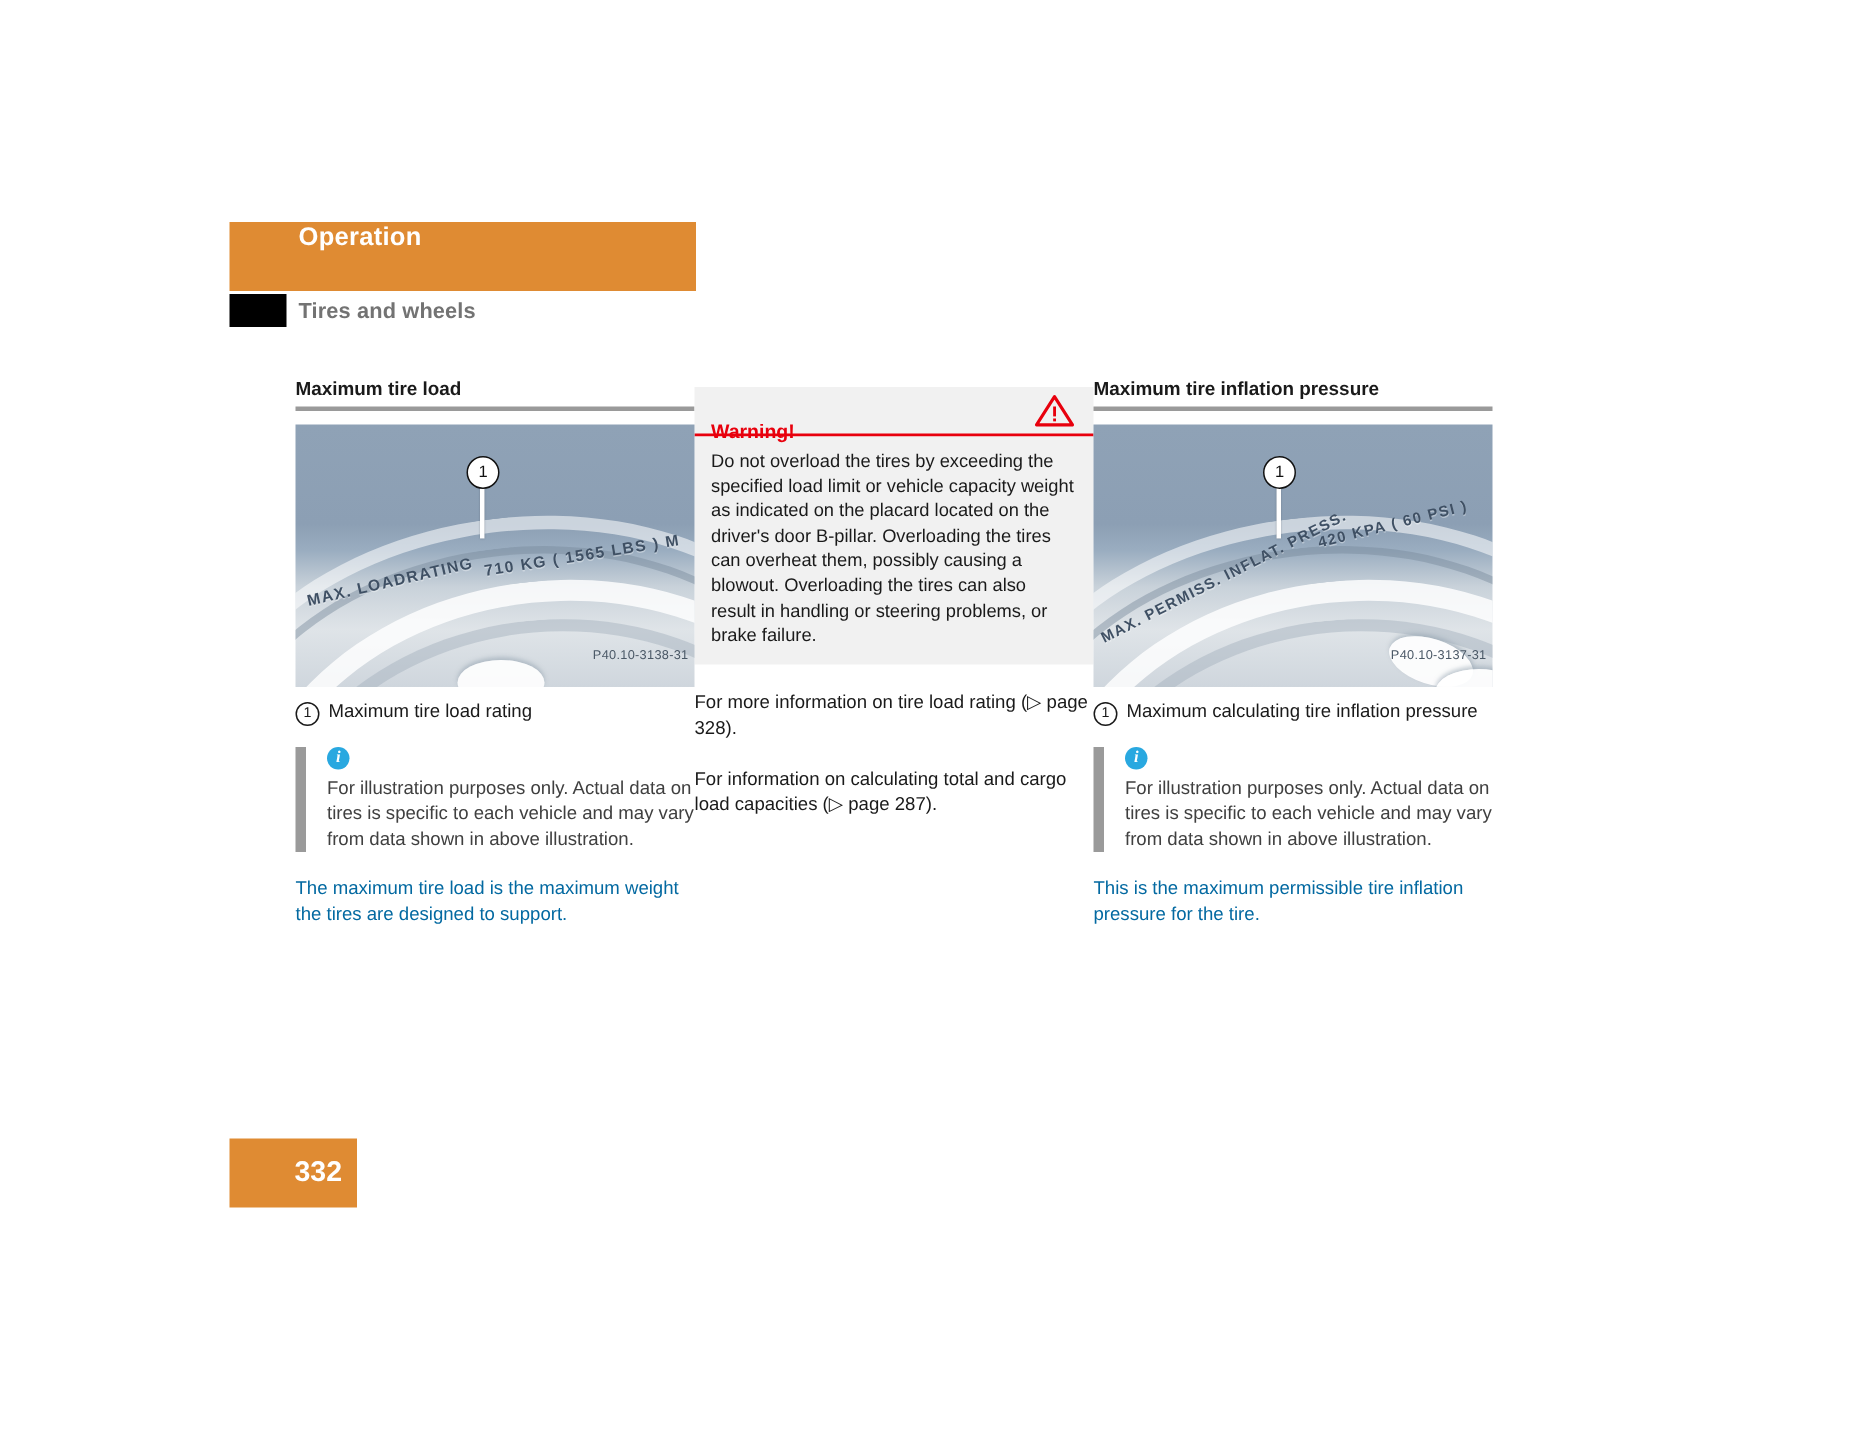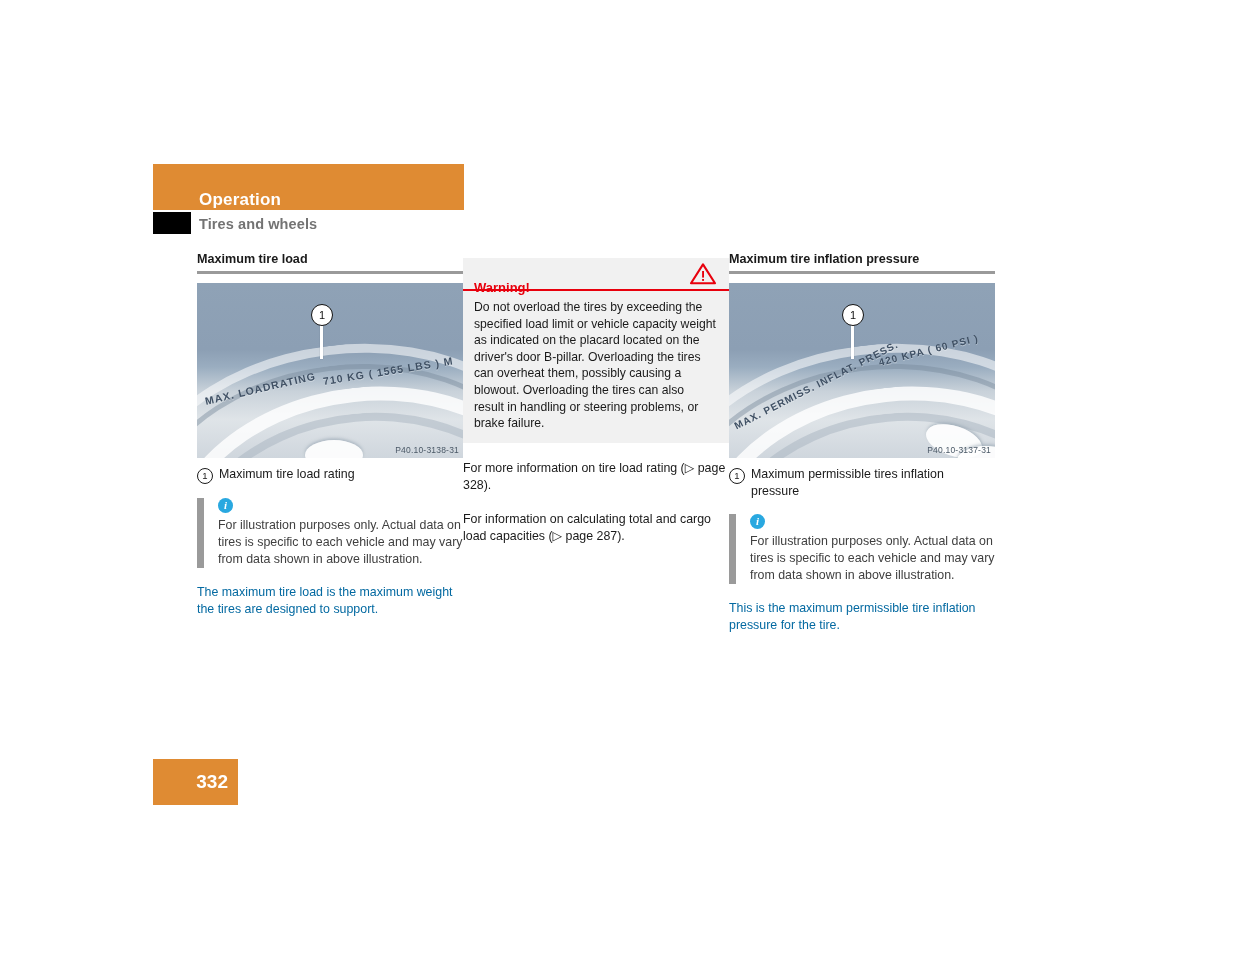--- a/index.html
+++ b/index.html
@@ -20,22 +20,21 @@
   .page-header {
     position: absolute;
     left: 153px;
     top: 148px;
     width: 311px;
   }
   .header-bar {
     background: #df8b33;
     height: 46px;
     display: flex;
-    align-items: flex-end;
-    margin-top: 16px;
+    align-items: flex-start;
   }
   .header-bar .chapter-title {
     color: #ffffff;
     font-size: 17px;
     font-weight: bold;
     letter-spacing: 0.2px;
     margin-left: 46px;
   }
   .subhead-row {
     height: 28px;
@@ -174,21 +173,21 @@
   .callout-stem {
     position: absolute;
     width: 2.5px;
     background: #ffffff;
     z-index: 3;
     box-shadow: 0 0 1px rgba(60,70,85,0.6);
   }
   .fig-caption-id {
     position: absolute;
     right: 4px;
-    bottom: 3px;
+    bottom: 17px;
     font-size: 8.5px;
     color: #4a5866;
     letter-spacing: 0.2px;
     font-family: "Liberation Sans", sans-serif;
     z-index: 5;
   }
 
   
   .legend {
     display: flex;
@@ -390,21 +389,21 @@
       <div class="hub-hole hub-c"></div>
       <div class="sidewall-text sidewall-left">MAX. PERMISS. INFLAT. PRESS.</div>
       <div class="sidewall-text sidewall-right">420 KPA  ( 60 PSI )</div>
       <div class="callout-stem" style="left:122px; top:40px; height:36px;"></div>
       <div class="callout" style="left:113px; top:21px;">1</div>
       <div class="fig-caption-id">P40.10-3137-31</div>
     </div>
 
     <div class="legend">
       <span class="legend-num">1</span>
-      <span>Maximum permissible tires inflation pressure</span>
+      <span>Maximum calculating tire inflation pressure</span>
     </div>
 
     <div class="note">
       <div class="note-bar"></div>
       <div class="note-body">
         <div class="info-icon">i</div>
         <div class="note-text">For illustration purposes only. Actual data on tires is specific to each vehicle and may vary from data shown in above illustration.</div>
       </div>
     </div>
 

